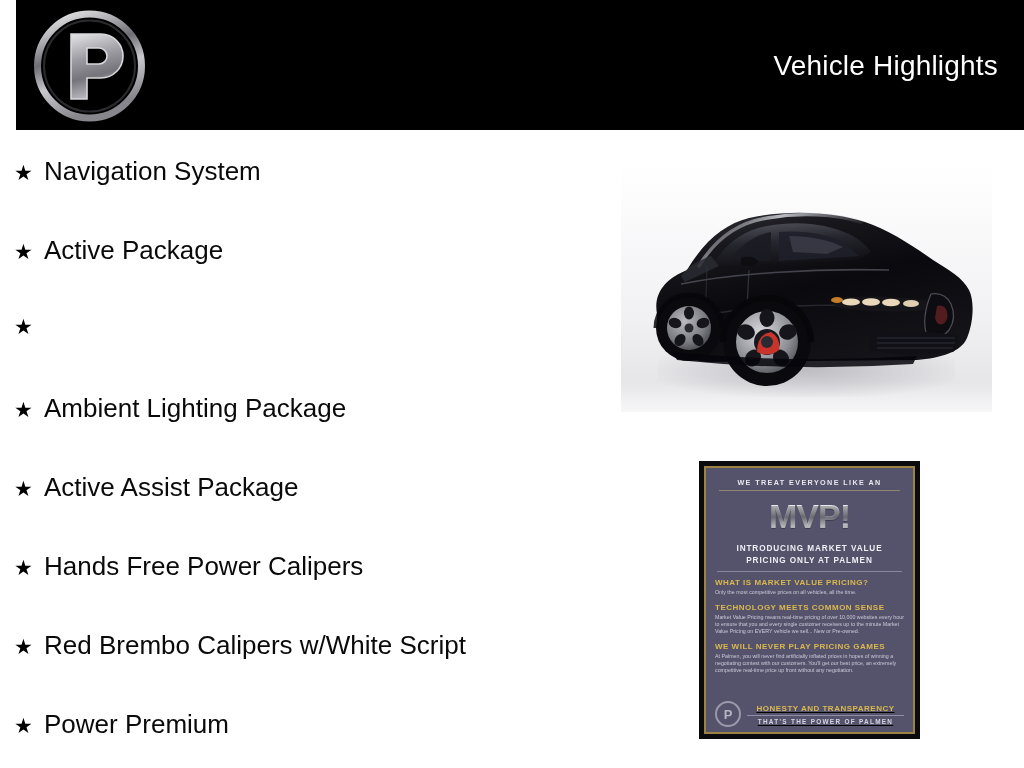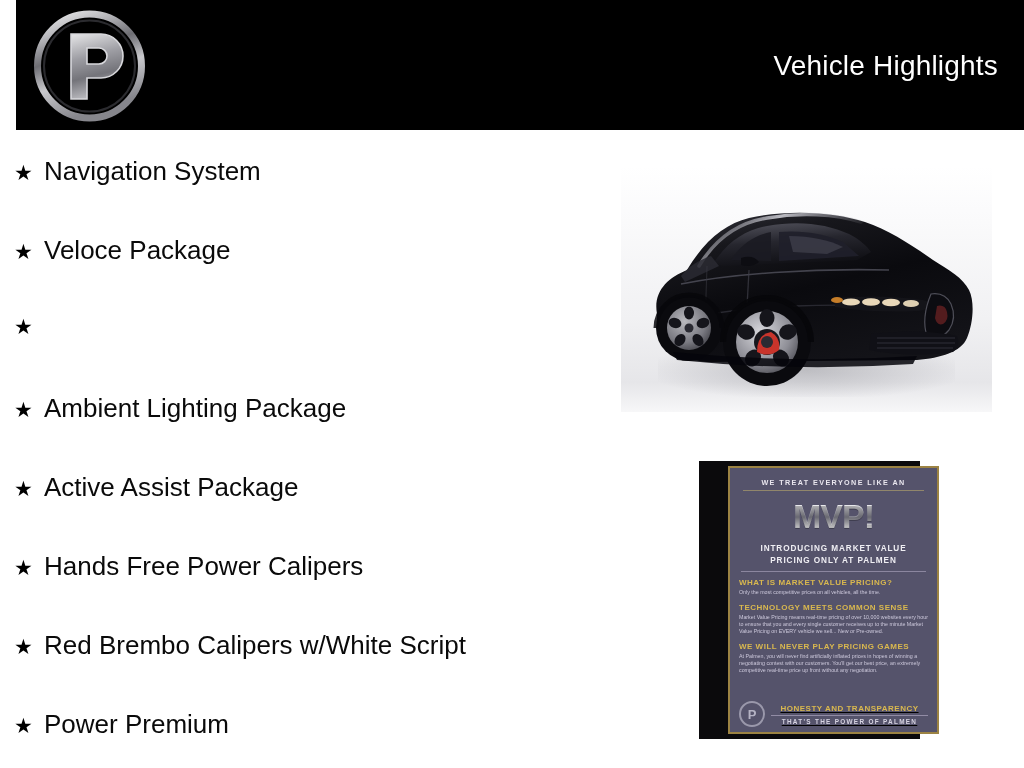--- a/index.html
+++ b/index.html
@@ -78,21 +78,20 @@
     background: #0b0a0c;
     padding: 5px;
   }
   .mvp-inner {
     position: relative;
     width: 100%; height: 100%;
     background: #55536b;
     border: 2px solid #9c8343;
     padding: 7px 9px 0 9px;
     overflow: hidden;
-    margin-left: 24px;
   }
   .mvp-kicker {
     text-align: center;
     color: #e9e6ee;
     font-size: 7.2px;
     letter-spacing: 1.4px;
     font-weight: 700;
     margin-top: 3px;
   }
   .mvp-rule {
@@ -188,21 +187,21 @@
     <div class="header-title">Vehicle Highlights</div>
   </div>
 
   <ul class="features">
     <li class="feature-item" style="top:28px">
       <span class="bullet-star">★</span>
       <span class="feature-label">Navigation System</span>
     </li>
     <li class="feature-item" style="top:107px">
       <span class="bullet-star">★</span>
-      <span class="feature-label">Veloce Package</span>
+      <span class="feature-label">Active Package</span>
     </li>
     <li class="feature-item" style="top:186px">
       <span class="bullet-star">★</span>
     </li>
     <li class="feature-item" style="top:265px">
       <span class="bullet-star">★</span>
       <span class="feature-label">Ambient Lighting Package</span>
     </li>
     <li class="feature-item" style="top:344px">
       <span class="bullet-star">★</span>

